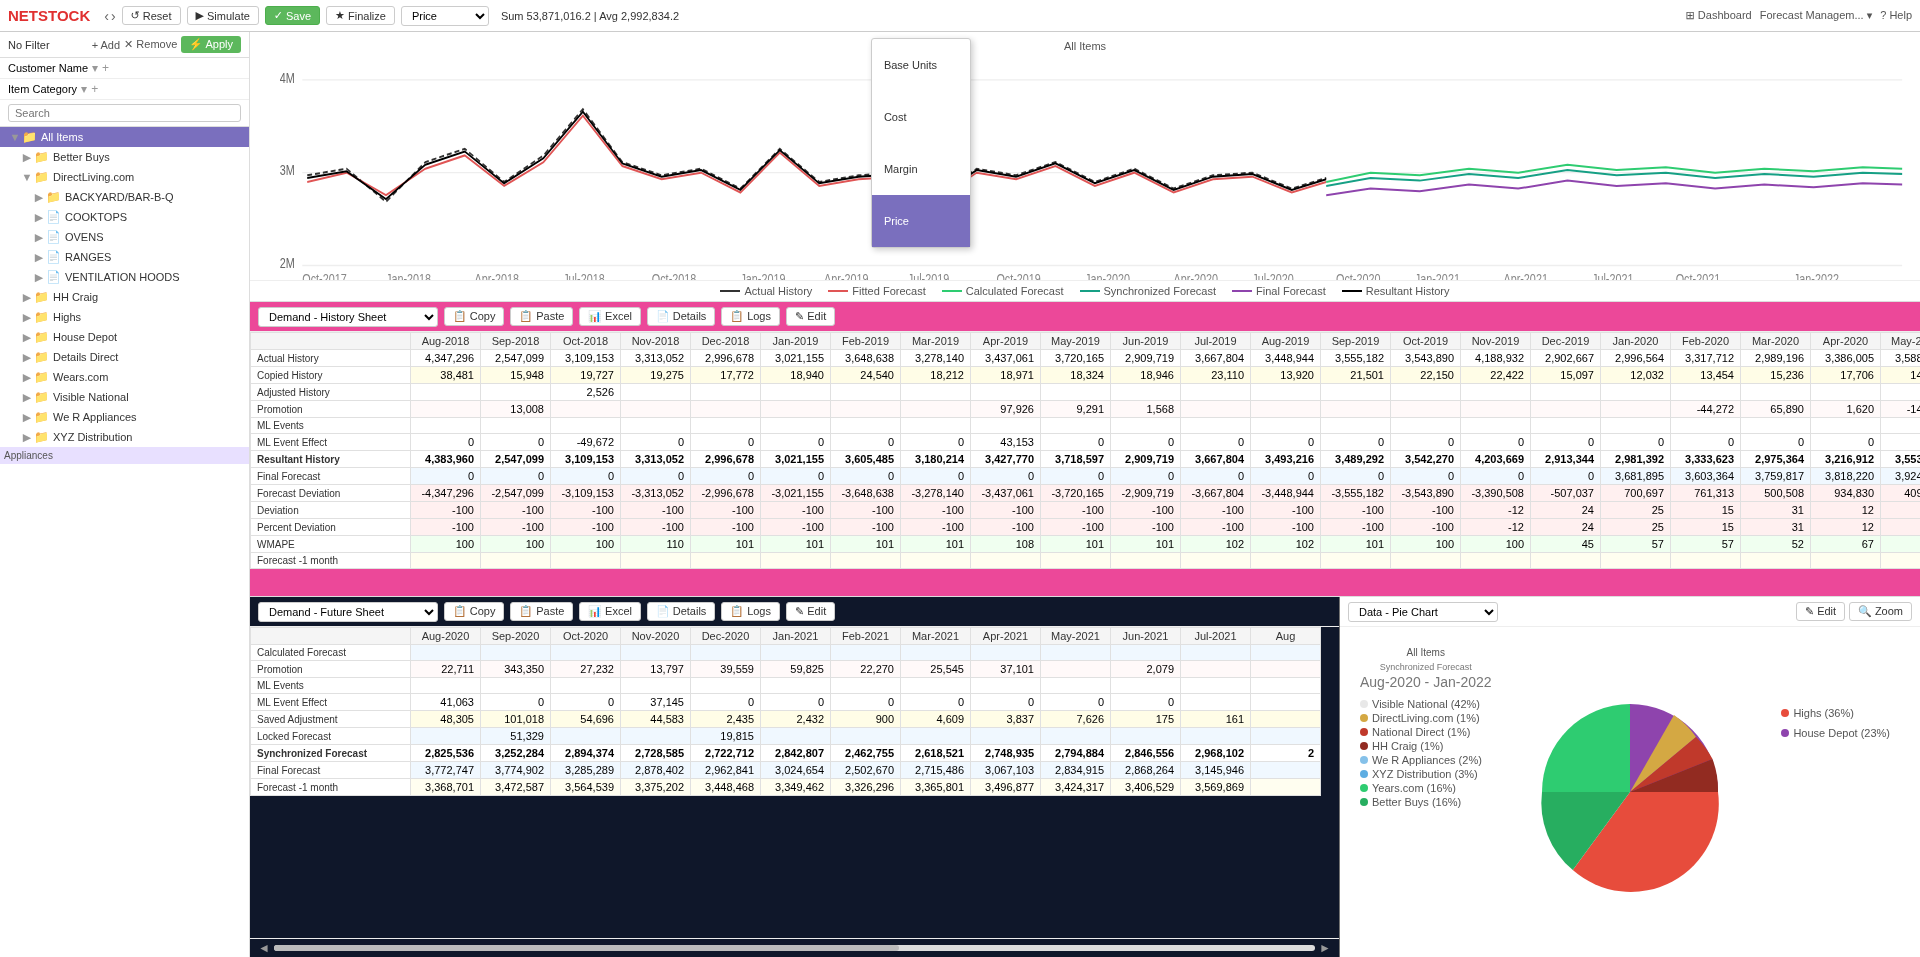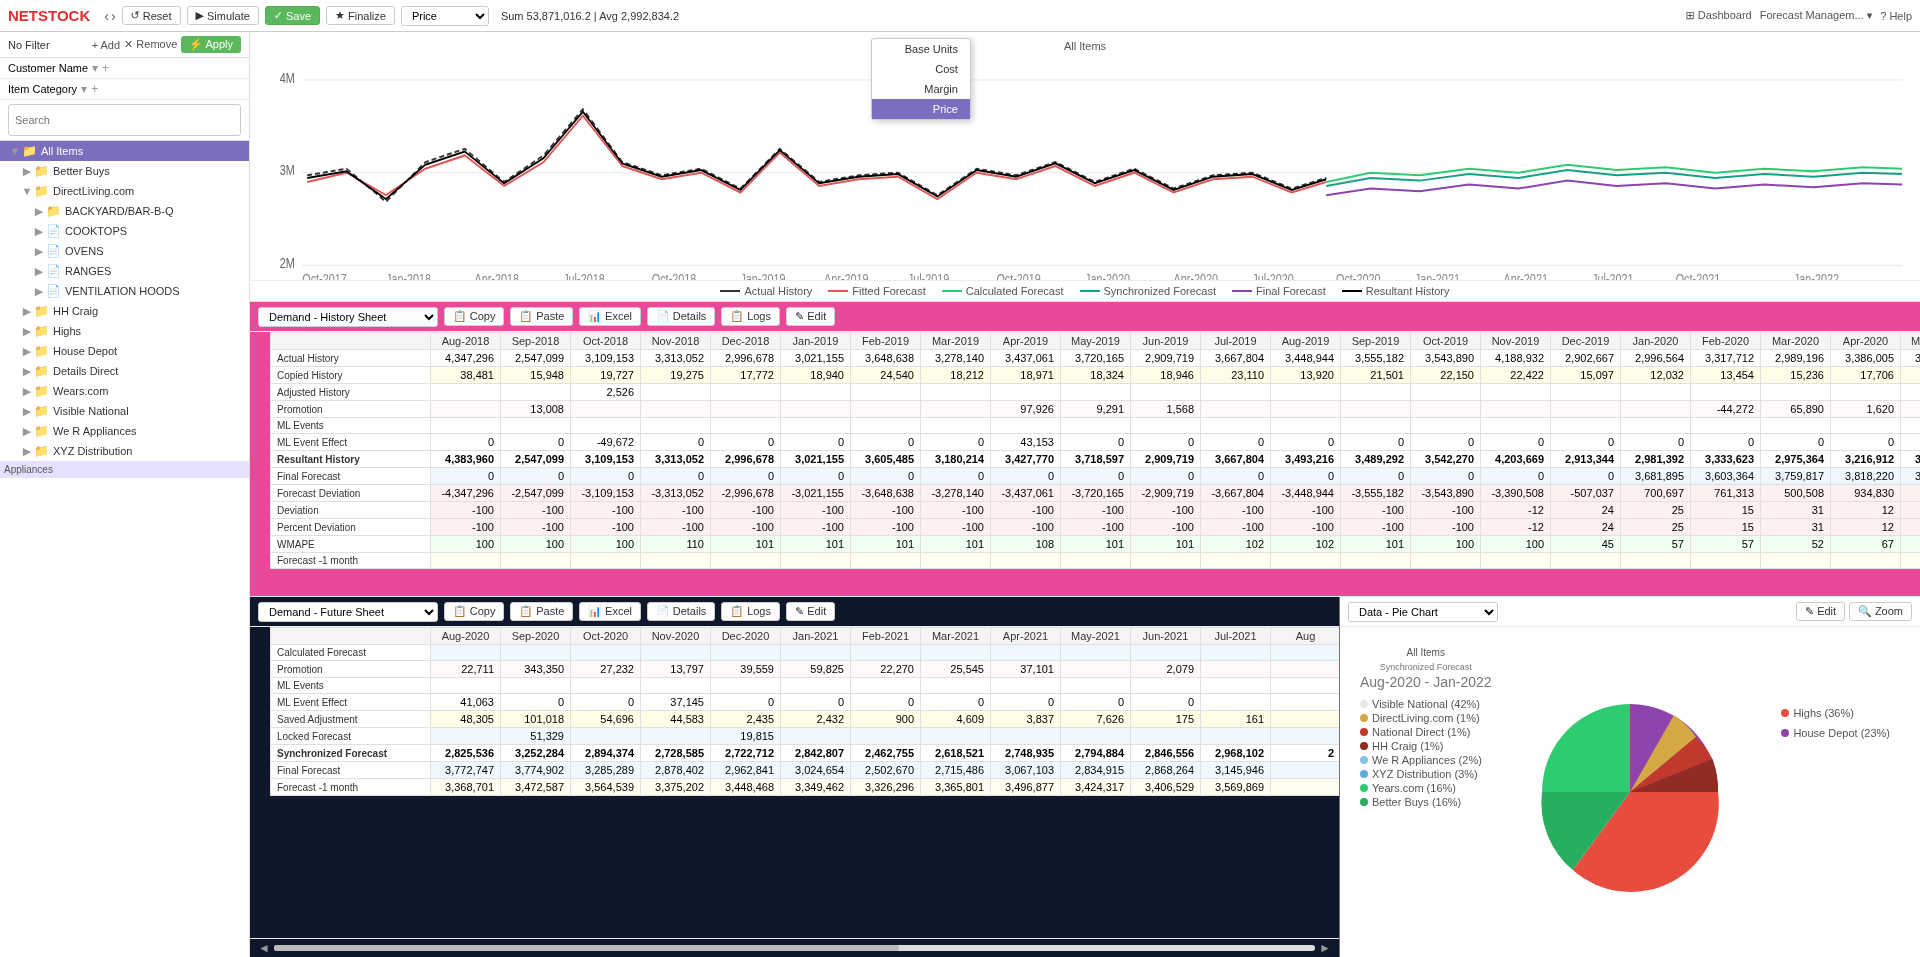--- a/index.html
+++ b/index.html
@@ -16,31 +16,31 @@
       background: none; border: 1px solid #ccc; border-radius: 3px;
       padding: 2px 8px; cursor: pointer; font-size: 11px; color: #333;
     }
     .tb-btn.save { background: #5cb85c; color: #fff; border-color: #4cae4c; }
     .tb-btn.finalize { background: #fff; border-color: #ccc; }
     .cost-select {
       border: 1px solid #ccc; border-radius: 3px; padding: 2px 6px;
       font-size: 11px; background: #fff; cursor: pointer;
     }
     .sum-text { font-size: 11px; color: #333; margin-left: 6px; }
-    .right-tools { margin-left: auto; display: flex; align-items: flex-end; gap: 8px; }
+    .right-tools { margin-left: auto; display: flex; align-items: flex-start; gap: 8px; }
     .right-btn { font-size: 11px; color: #555; cursor: pointer; background: none; border: none; }
 
     
     #cost-dropdown {
       position: absolute; top: 32px; left: 470px;
       background: #fff; border: 1px solid #ccc; border-radius: 3px;
       z-index: 1000; min-width: 100px; box-shadow: 2px 2px 6px rgba(0,0,0,0.2);
     }
     .dropdown-item {
-      padding: 4px 12px; cursor: pointer; color: #333; text-align: right;
+      padding: 20px 12px; cursor: pointer; color: #333;
     }
     .dropdown-item.active { background: #7a6fbe; color: #fff; }
 
     
     #main { display: flex; height: calc(957px - 32px); }
 
     
     #sidebar {
       width: 250px; background: #fff; border-right: 1px solid #ddd;
       display: flex; flex-direction: column; overflow: hidden;
@@ -57,21 +57,21 @@
       border-bottom: 1px solid #eee; gap: 4px;
     }
     .filter-icons { display: flex; gap: 4px; }
     .filter-icon { color: #999; cursor: pointer; font-size: 12px; }
 
     .search-box {
       padding: 4px 8px; border-bottom: 1px solid #ddd;
     }
     .search-input {
       width: 100%; border: 1px solid #ccc; border-radius: 3px;
-      padding: 9px 6px; font-size: 11px;
+      padding: 2px 6px; font-size: 11px;
     }
 
     
     #tree {
       overflow-y: auto; flex: 1;
     }
     .tree-item {
       display: flex; align-items: center; padding: 3px 8px; cursor: pointer;
       color: #333;
     }
@@ -126,21 +126,21 @@
     #future-panel {
       flex: 1; background: #0f172a; display: flex; flex-direction: column;
       border-right: 1px solid #737373; overflow: hidden;
     }
     #pie-panel {
       width: 580px; background: #fff; display: flex; flex-direction: column; overflow: hidden;
     }
 
     
     .data-table-wrapper {
-      overflow: auto; flex: 1; padding-left: 20px;
+      overflow: auto; flex: 1;
     }
     .data-table {
       border-collapse: collapse; white-space: nowrap; font-size: 10px;
     }
     .data-table th, .data-table td {
       border: 1px solid #e0e0e0; padding: 2px 6px;
       text-align: right; min-width: 70px;
     }
     .data-table th {
       background: #f5f5f5; font-weight: normal; position: sticky; top: 0;

